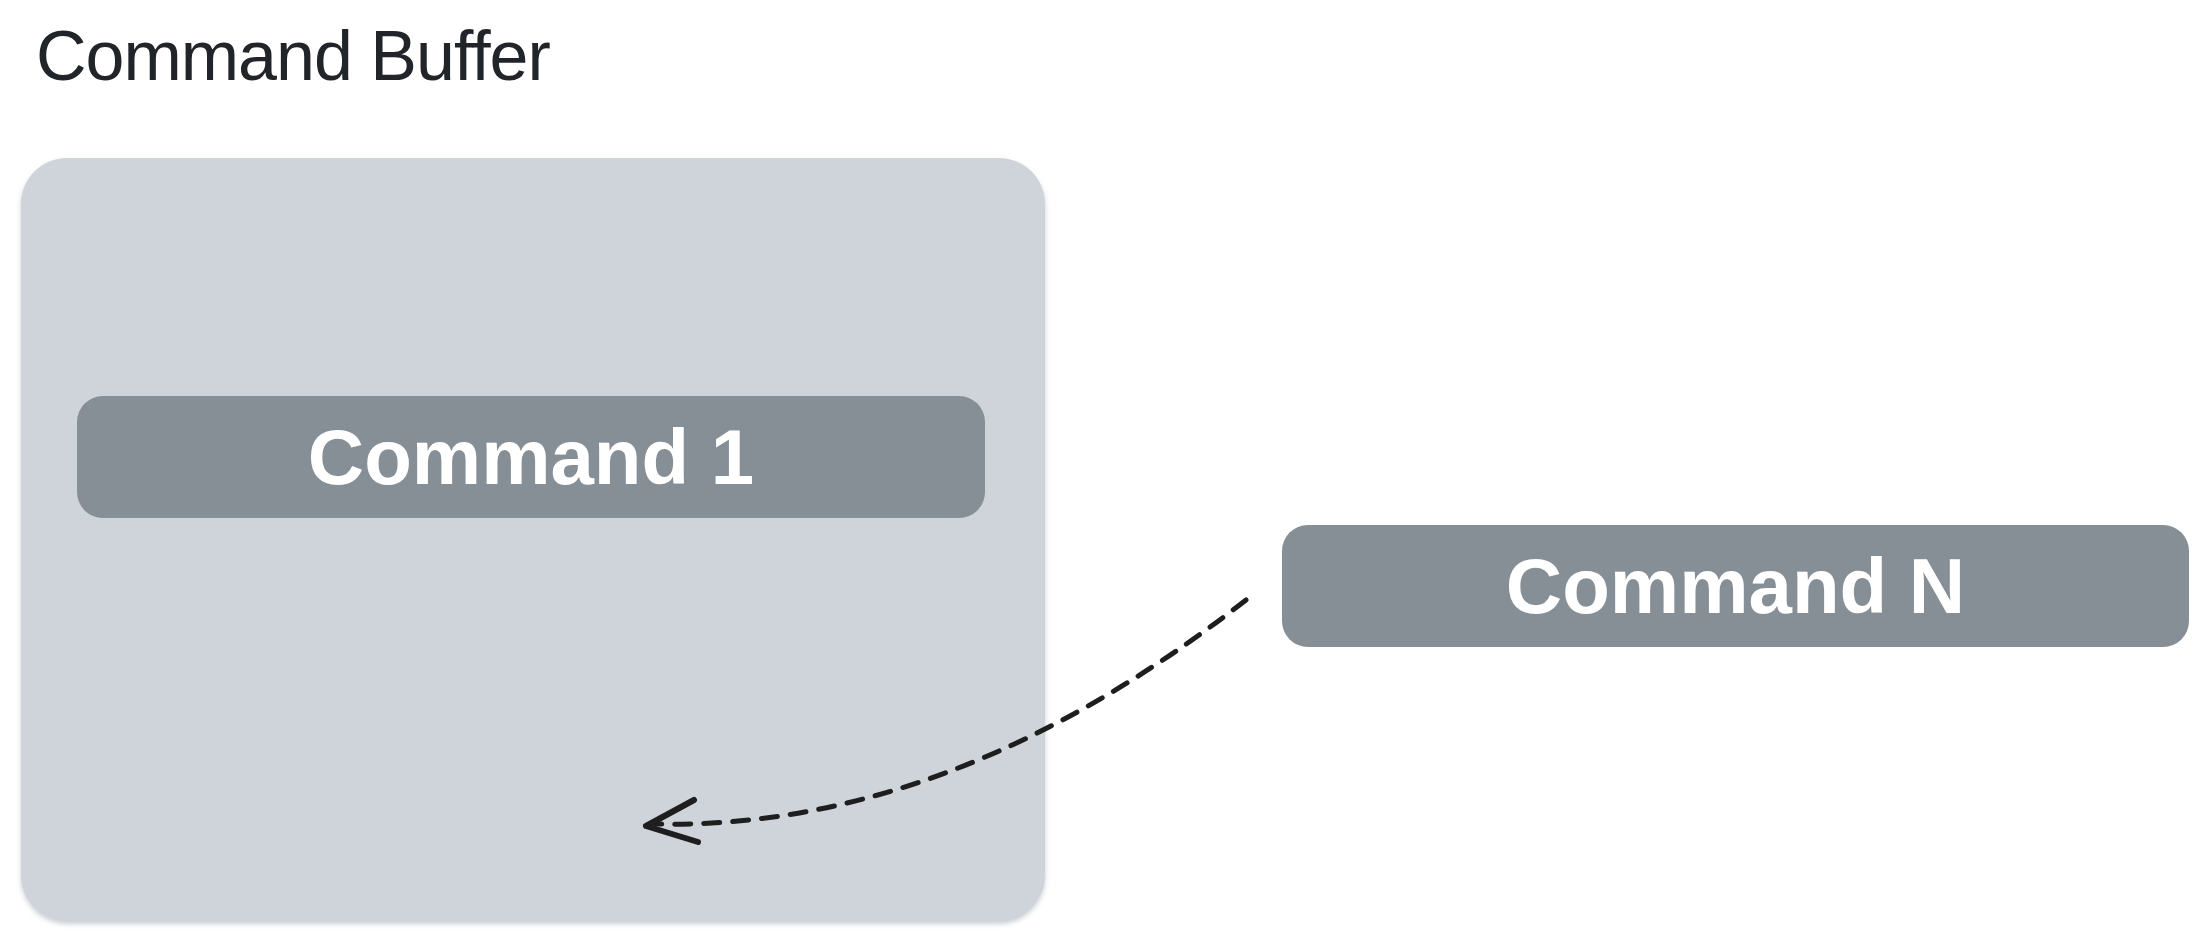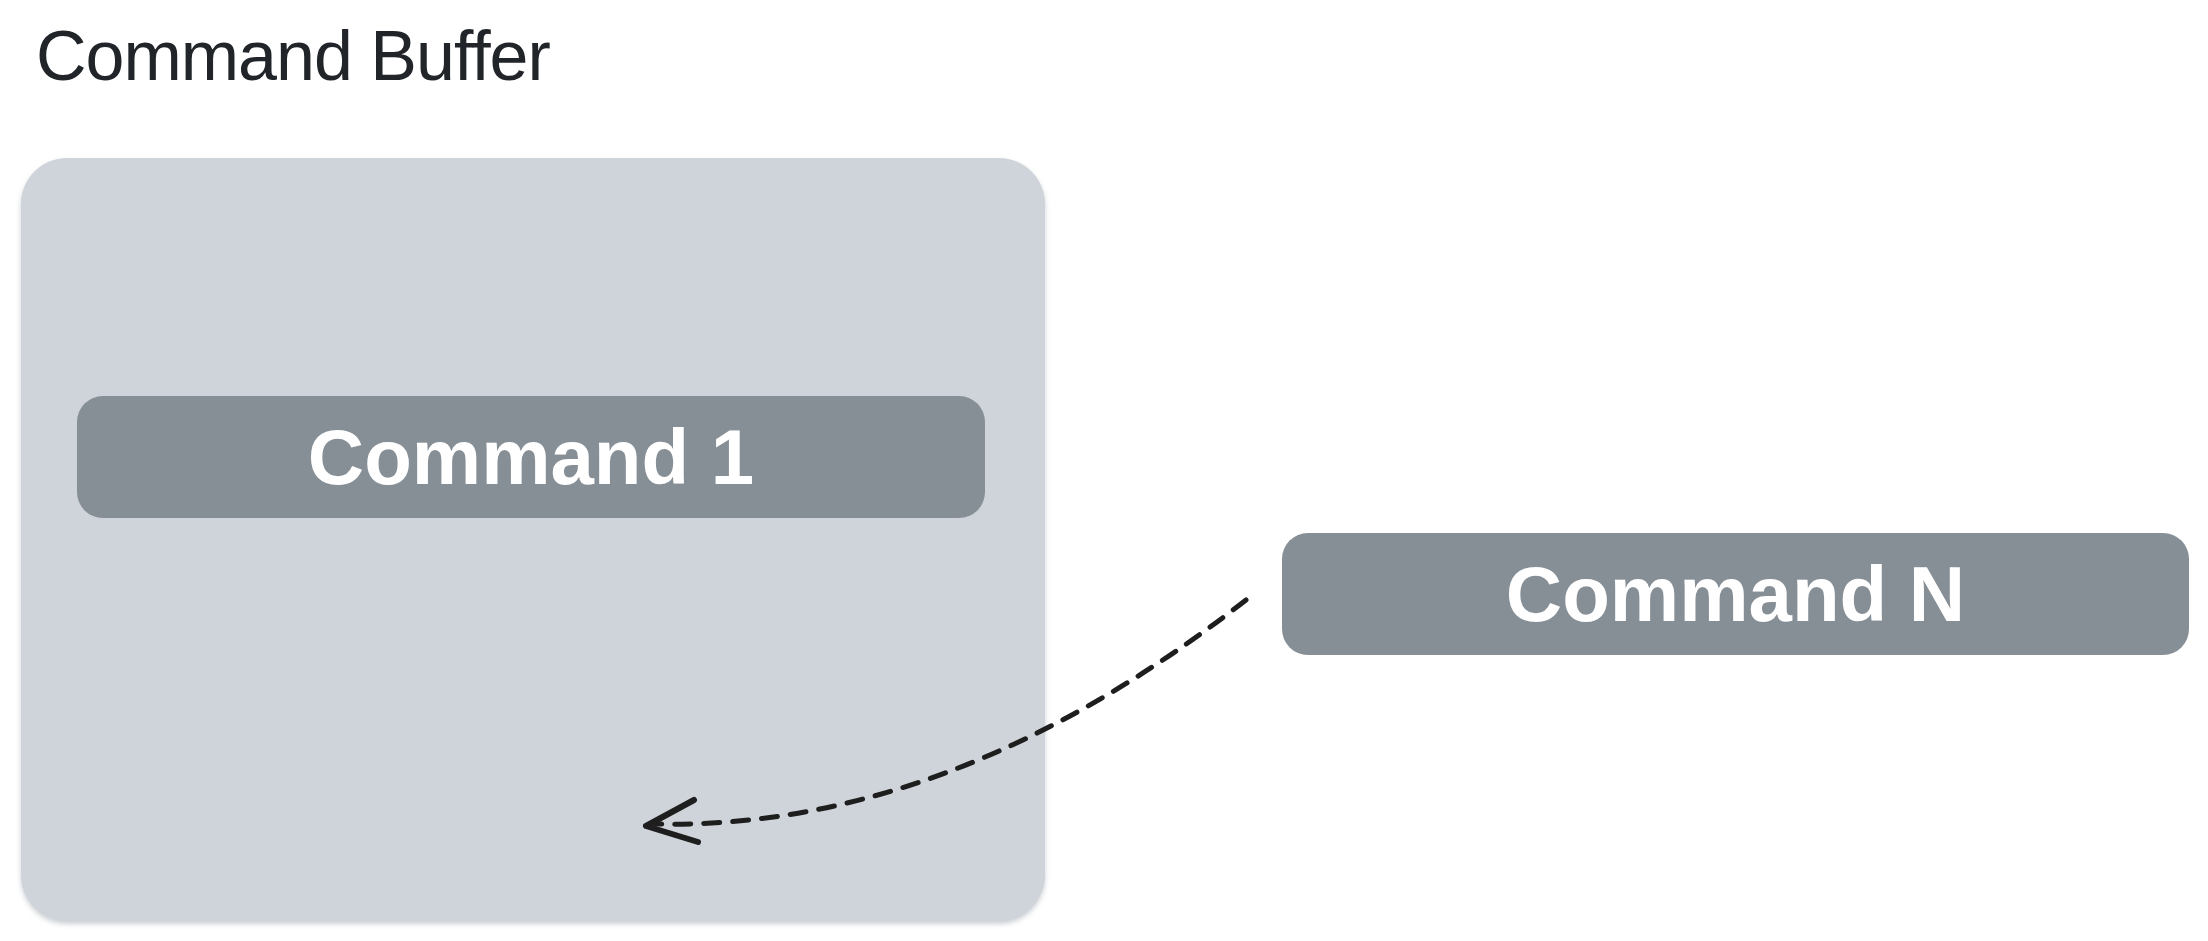--- a/index.html
+++ b/index.html
@@ -49,21 +49,21 @@
     font-weight:600;
     letter-spacing:0;
     white-space:nowrap;
   }
   .buffer-container .command-box{left:56px;}
   .cmd-1{top:64px;}
   .cmd-2{top:238px;}
   .cmd-3{top:419px;}
   .command-n{
     left:1282px;top:525px;
-    width:907px;height:122px;margin-top:8px;
+    width:907px;height:122px;
   }
   .arrow-overlay{
     position:absolute;
     left:0;top:0;
     width:2208px;height:941px;
     pointer-events:none;
   }
 </style>
 </head>
 <body>

